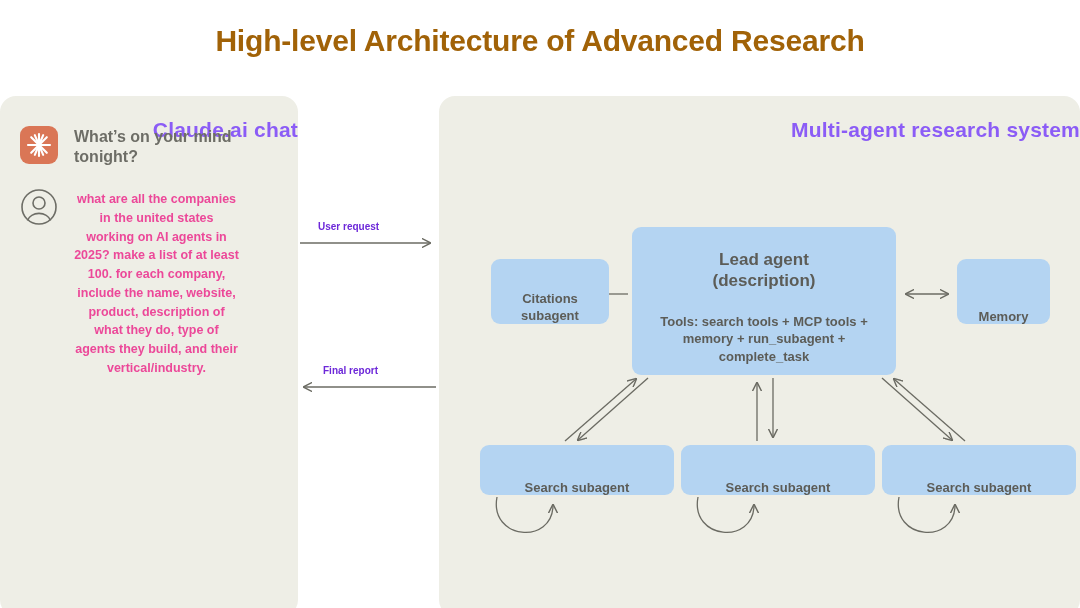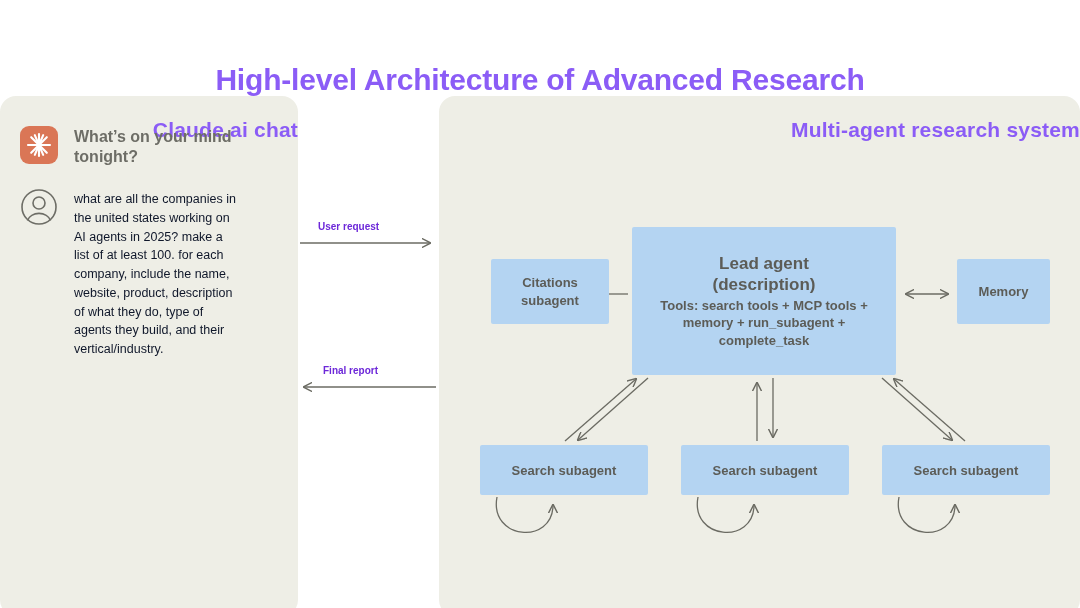--- a/index.html
+++ b/index.html
@@ -18,23 +18,22 @@
 
   
   .page-title {
     position: absolute;
     top: 24px;
     left: 0;
     width: 1080px;
     text-align: center;
     font-size: 30px;
     font-weight: bold;
-    color: #8b5cf6;
+    color: #a16207;
     letter-spacing: -0.2px;
-    margin-top: 39px;
   }
 
   
   .panel {
     position: absolute;
     background: #eeeee6;
     border-radius: 16px;
   }
   .panel-left  { left: 0px;   top: 96px; width: 298px; height: 520px; }
   .panel-right { left: 439px; top: 96px; width: 641px; height: 520px; }
@@ -80,52 +79,53 @@
   .assistant-text {
     font-size: 16px;
     font-weight: bold;
     color: #6d6d66;
     line-height: 1.28;
     width: 170px;
     padding-top: 1px;
   }
   .user-text {
     font-size: 12.5px;
-    font-weight: normal;
-    color: #0f172a;
+    font-weight: bold;
+    color: #ec4899;
     line-height: 1.5;
     width: 165px;
     padding-top: 2px;
+    text-align: center;
   }
 
   
   .node {
     position: absolute;
     background: #b4d4f2;
-    border-radius: 2px;
+    border-radius: 9px;
     display: flex;
     flex-direction: column;
     align-items: center;
-    justify-content: center;
+    justify-content: flex-end;
     text-align: center;
     color: #5c5c57;
     font-weight: bold;
     box-sizing: border-box;
   }
   .node-lead {
     left: 632px; top: 227px; width: 264px; height: 148px;
     padding: 10px 14px;
   }
   .lead-title   { font-size: 17px; line-height: 1.24; }
-  .lead-tools   { font-size: 13px; line-height: 1.34; margin-top: 2px; }
+  .lead-tools   { font-size: 13px; line-height: 1.34; margin-top: 22px; }
 
   .node-citations { left: 469px; top: 259px; width: 118px; height: 65px; font-size: 13px; line-height: 1.32; margin-left: 22px; }
   .node-memory    { left: 957px; top: 259px; width: 93px;  height: 65px; font-size: 13px; }
 
-  .node-search { top: 445px; width: 168px; height: 50px; font-size: 13px; }
+  .node-search { top: 445px; width: 194px; height: 50px; font-size: 13px; }
   .search-1 { left: 480px; }
   .search-2 { left: 681px; }
   .search-3 { left: 882px; }
 
   
   .connectors {
     position: absolute;
     left: 0; top: 0;
     width: 1080px; height: 608px;
     pointer-events: none;

